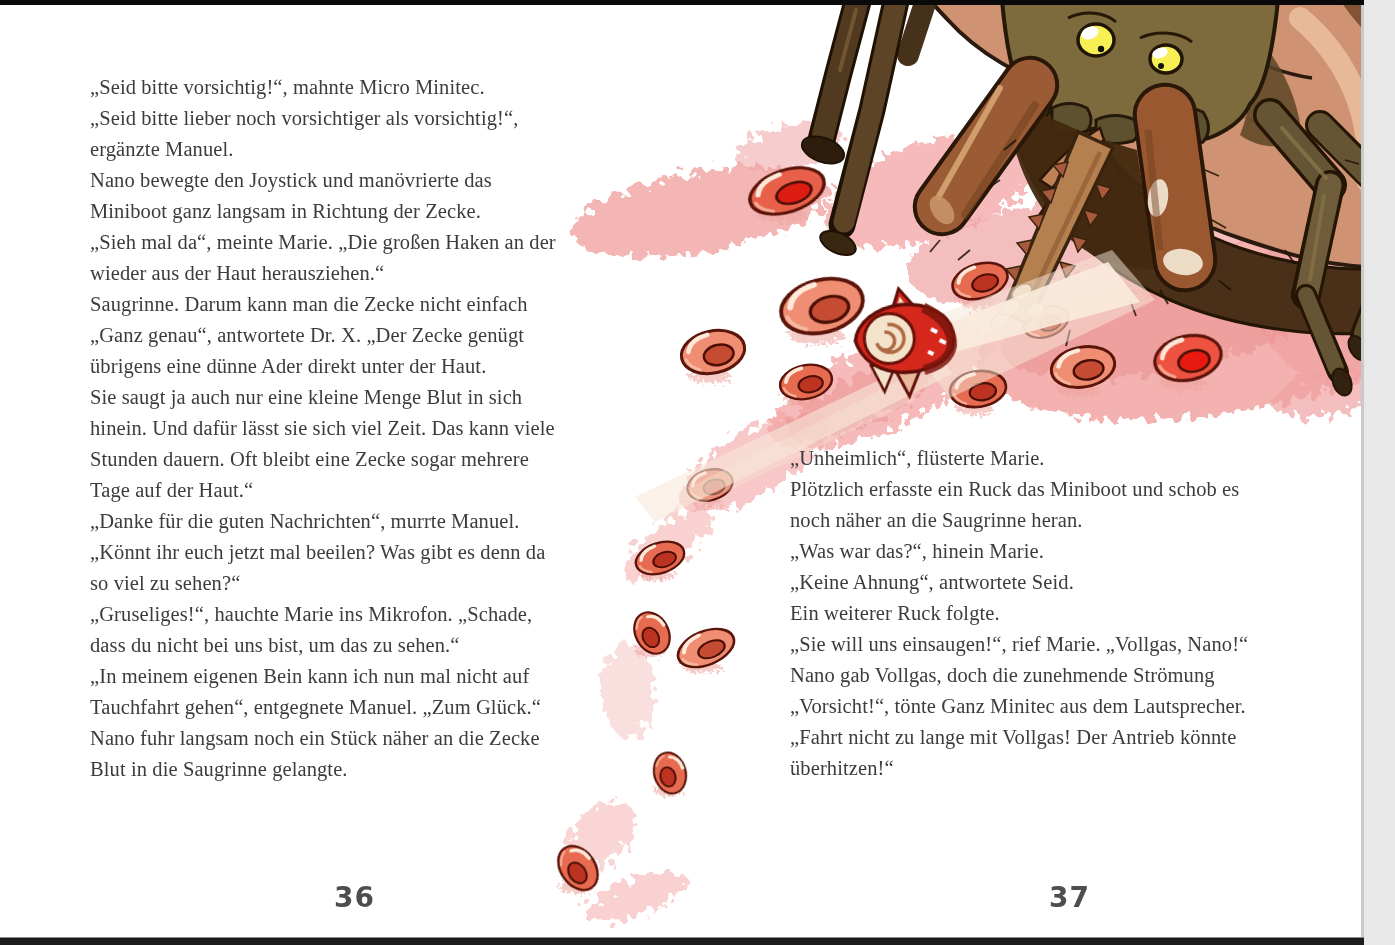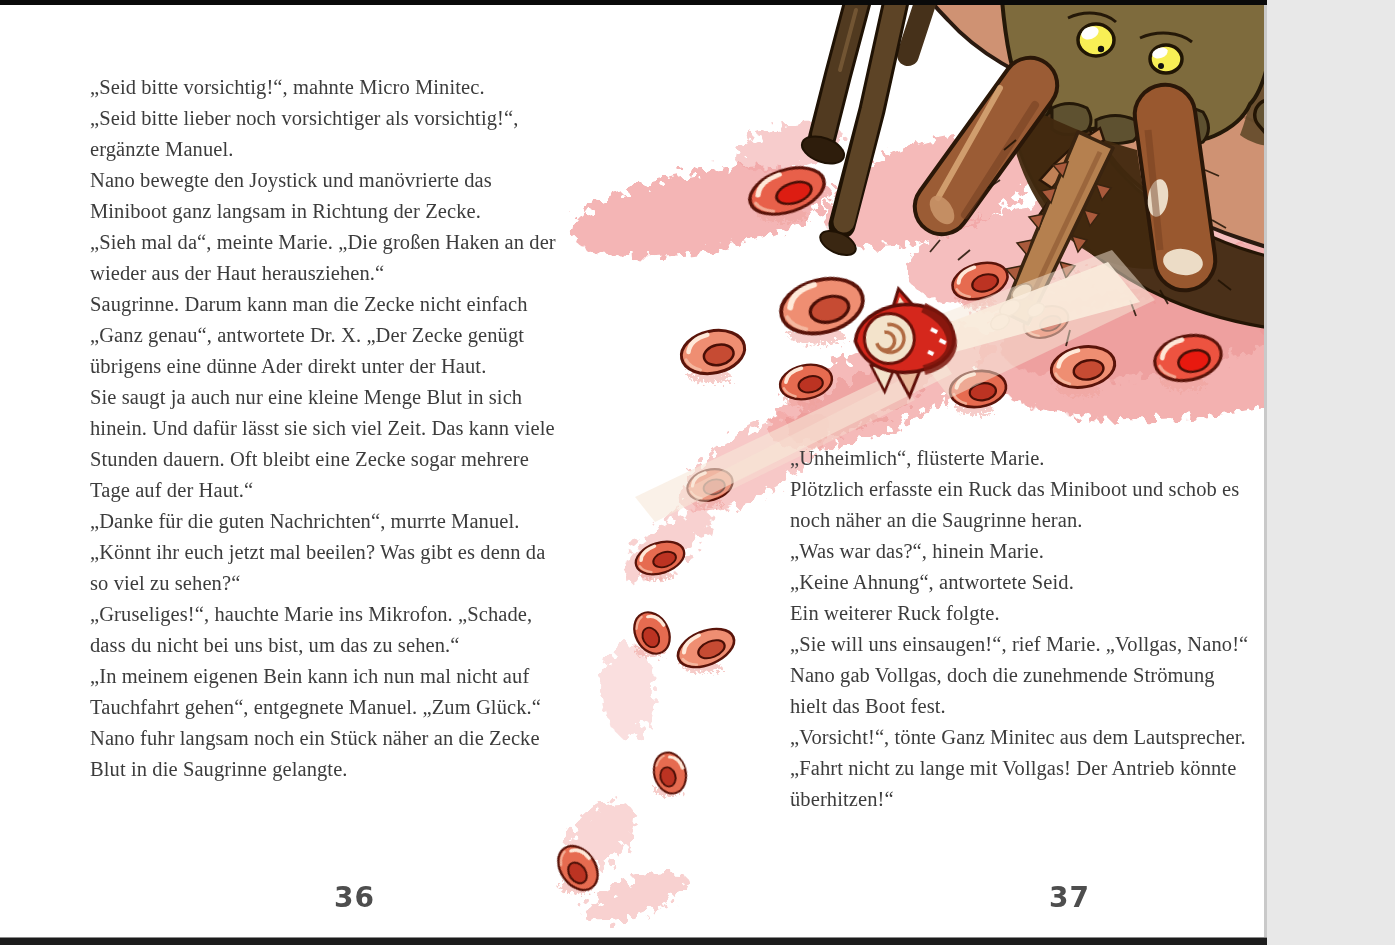--- a/index.html
+++ b/index.html
@@ -1,16 +1,16 @@
 <!DOCTYPE html>
 <html><head>
 <meta charset="utf-8">
 <style>
   html,body{margin:0;padding:0;background:#e8e8e8;}
-  .page{position:relative;width:1267px;height:945px;background:#ffffff;overflow:hidden;
+  .page{position:relative;width:1364px;height:945px;background:#ffffff;overflow:hidden;
         font-family:"Liberation Serif",serif;}
   #illustration-svg{position:absolute;left:0;top:0;z-index:1;}
   .textblock{position:absolute;z-index:3;color:#3c3c3c;font-size:20.5px;line-height:31px;
              letter-spacing:0.1px;}
   #left-text{left:90px;top:72px;width:575px;}
   #right-text{left:790px;top:443px;width:530px;}
   .line{white-space:nowrap;}
   .pagenum{position:absolute;z-index:3;font-family:"DejaVu Sans",sans-serif;font-weight:bold;
            font-size:28px;color:#4e4e4e;letter-spacing:1px;}
   #pn-left{left:334px;top:881px;}
@@ -340,21 +340,20 @@
 
   <div class="textblock" id="right-text">
       <div class="line">„Unheimlich“, flüsterte Marie.</div>
       <div class="line">Plötzlich erfasste ein Ruck das Miniboot und schob es</div>
       <div class="line">noch näher an die Saugrinne heran.</div>
       <div class="line">„Was war das?“, hinein Marie.</div>
       <div class="line">„Keine Ahnung“, antwortete Seid.</div>
       <div class="line">Ein weiterer Ruck folgte.</div>
       <div class="line">„Sie will uns einsaugen!“, rief Marie. „Vollgas, Nano!“</div>
       <div class="line">Nano gab Vollgas, doch die zunehmende Strömung</div>
-      <div class="line">hielt das Boot fest.</div>
       <div class="line">„Vorsicht!“, tönte Ganz Minitec aus dem Lautsprecher.</div>
       <div class="line">„Fahrt nicht zu lange mit Vollgas! Der Antrieb könnte</div>
       <div class="line">überhitzen!“</div>
     </div>
 
   <div class="pagenum" id="pn-left">36</div>
   <div class="pagenum" id="pn-right">37</div>
 
   <div class="topbar" style="background: rgb(10, 10, 10);"></div>
   <div class="bottombar" style="background: rgb(28, 28, 28);"></div>

